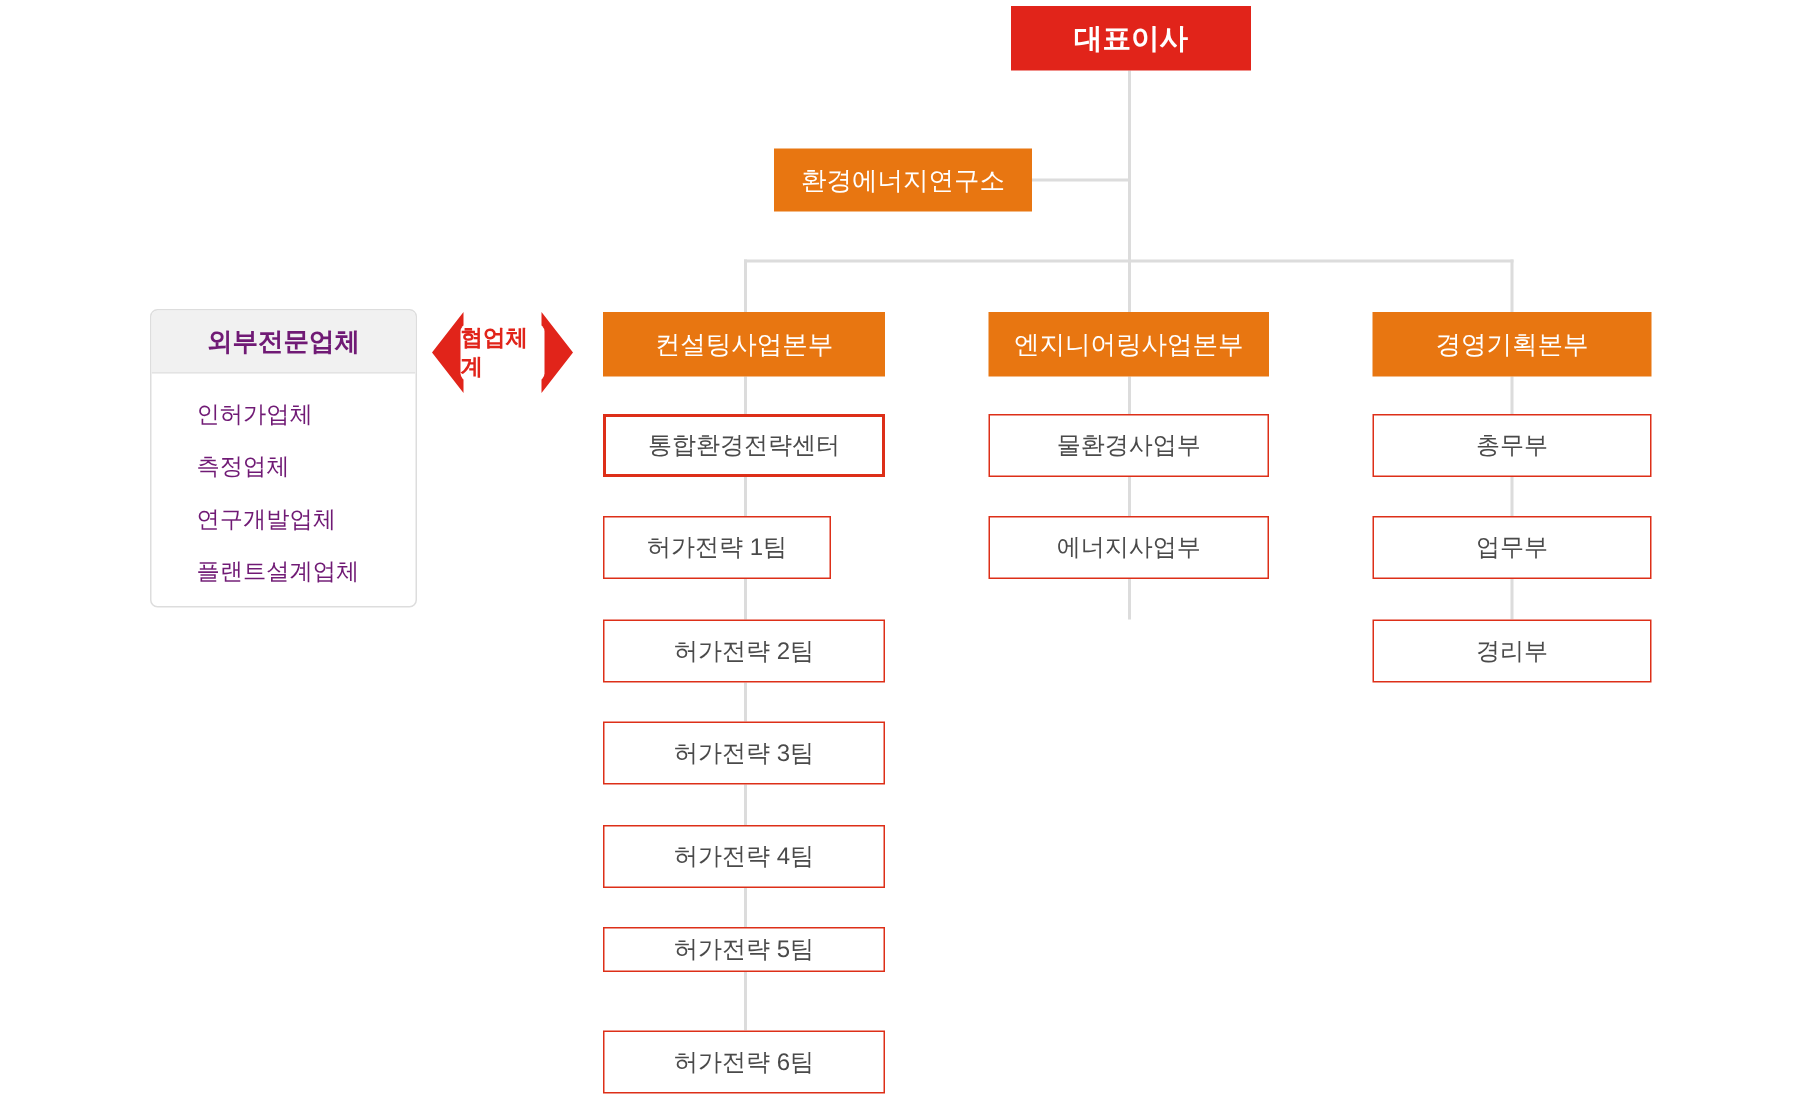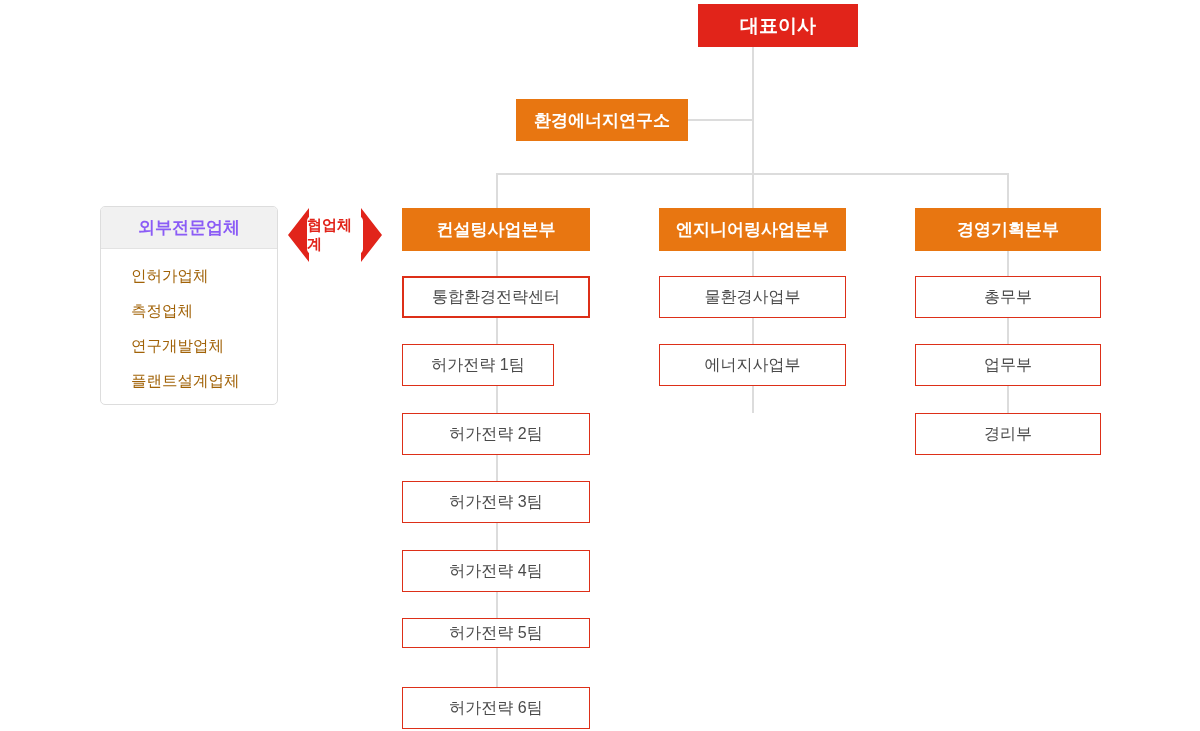--- a/index.html
+++ b/index.html
@@ -31,21 +31,21 @@
   }
   .box.ceo {
     background: #e1241a;
     color: #ffffff;
     font-weight: 700;
     font-size: 19px;
   }
   .box.orange {
     background: #e87611;
     color: #ffffff;
-    font-weight: 700;
+    font-weight: 400;
     font-size: 17px;
   }
   .box.team {
     background: #ffffff;
     border: 1px solid #dd2f18;
     color: #4a4a4a;
     font-size: 16px;
   }
   .box.team.emphasized {
     border-width: 2px;
@@ -63,33 +63,33 @@
   .panel-header {
     box-sizing: border-box;
     height: 42px;
     background: #f1f1f1;
     border-bottom: 1px solid #e3e3e3;
     display: flex;
     align-items: center;
     justify-content: center;
     font-weight: 700;
     font-size: 17px;
-    color: #8b5cf6;
+    color: #701a75;
   }
   .panel-list {
     list-style: none;
     margin: 10px 0 0 0;
     padding: 0 0 0 30px;
   }
   .panel-list li {
     height: 35px;
     display: flex;
     align-items: center;
     font-size: 15.5px;
-    color: #a16207;
+    color: #701a75;
   }
 
   
   .collab {
     position: absolute;
     left: 288px;
     top: 208px;
     width: 94px;
     height: 54px;
   }
@@ -117,21 +117,21 @@
 
   <div class="line v" style="left:752px; top:47px; height:161px;"></div>
   <div class="line h" style="left:688px; top:119px; width:65px;"></div>
   <div class="line h" style="left:496px; top:173px; width:513px;"></div>
   <div class="line v" style="left:496px; top:173px; height:35px;"></div>
   <div class="line v" style="left:1007px; top:173px; height:35px;"></div>
   <div class="line v" style="left:496px; top:251px; height:436px;"></div>
   <div class="line v" style="left:752px; top:251px; height:162px;"></div>
   <div class="line v" style="left:1007px; top:251px; height:162px;"></div>
 
-  <div class="box ceo" style="left:698px; top:4px; width:160px; height:43px;">대표이사</div>
+  <div class="box ceo" style="left:674px; top:4px; width:160px; height:43px;">대표이사</div>
 
   <div class="box orange" style="left:516px; top:99px; width:172px; height:42px;">환경에너지연구소</div>
 
   <div class="panel" style="left:100px; top:206px; width:178px; height:199px;">
     <div class="panel-header">외부전문업체</div>
     <ul class="panel-list">
       <li>인허가업체</li>
       <li>측정업체</li>
       <li>연구개발업체</li>
       <li>플랜트설계업체</li>

